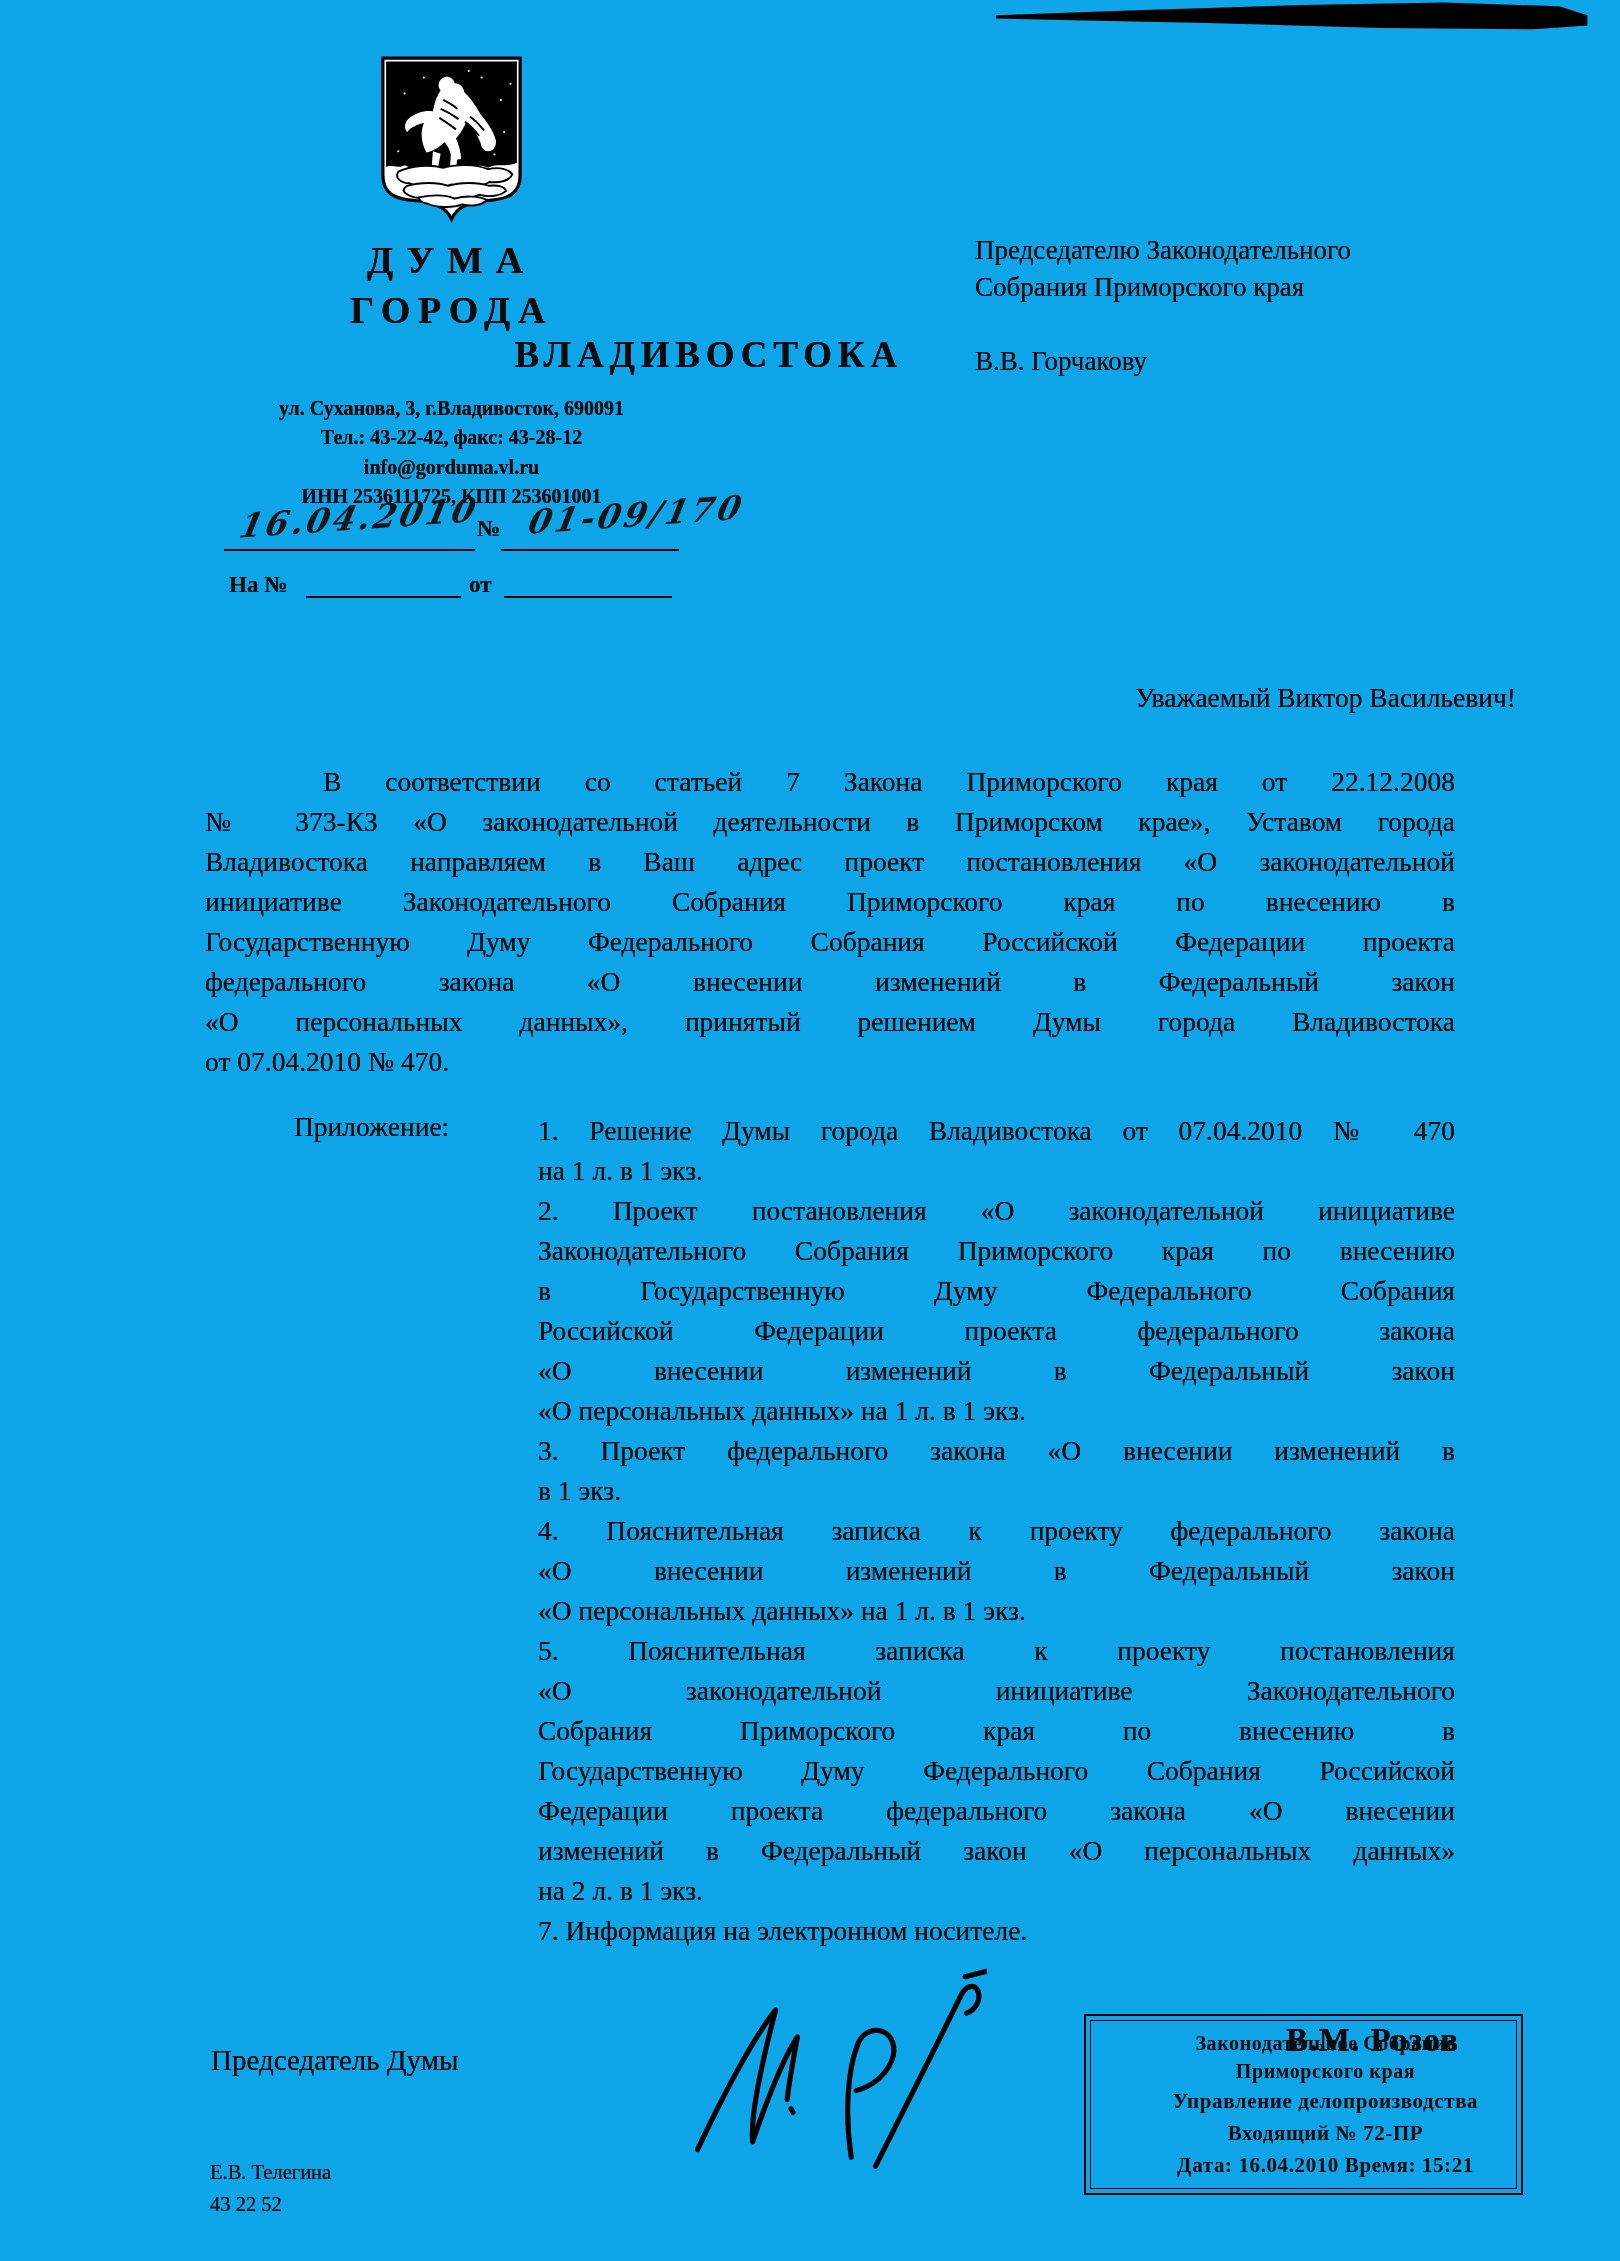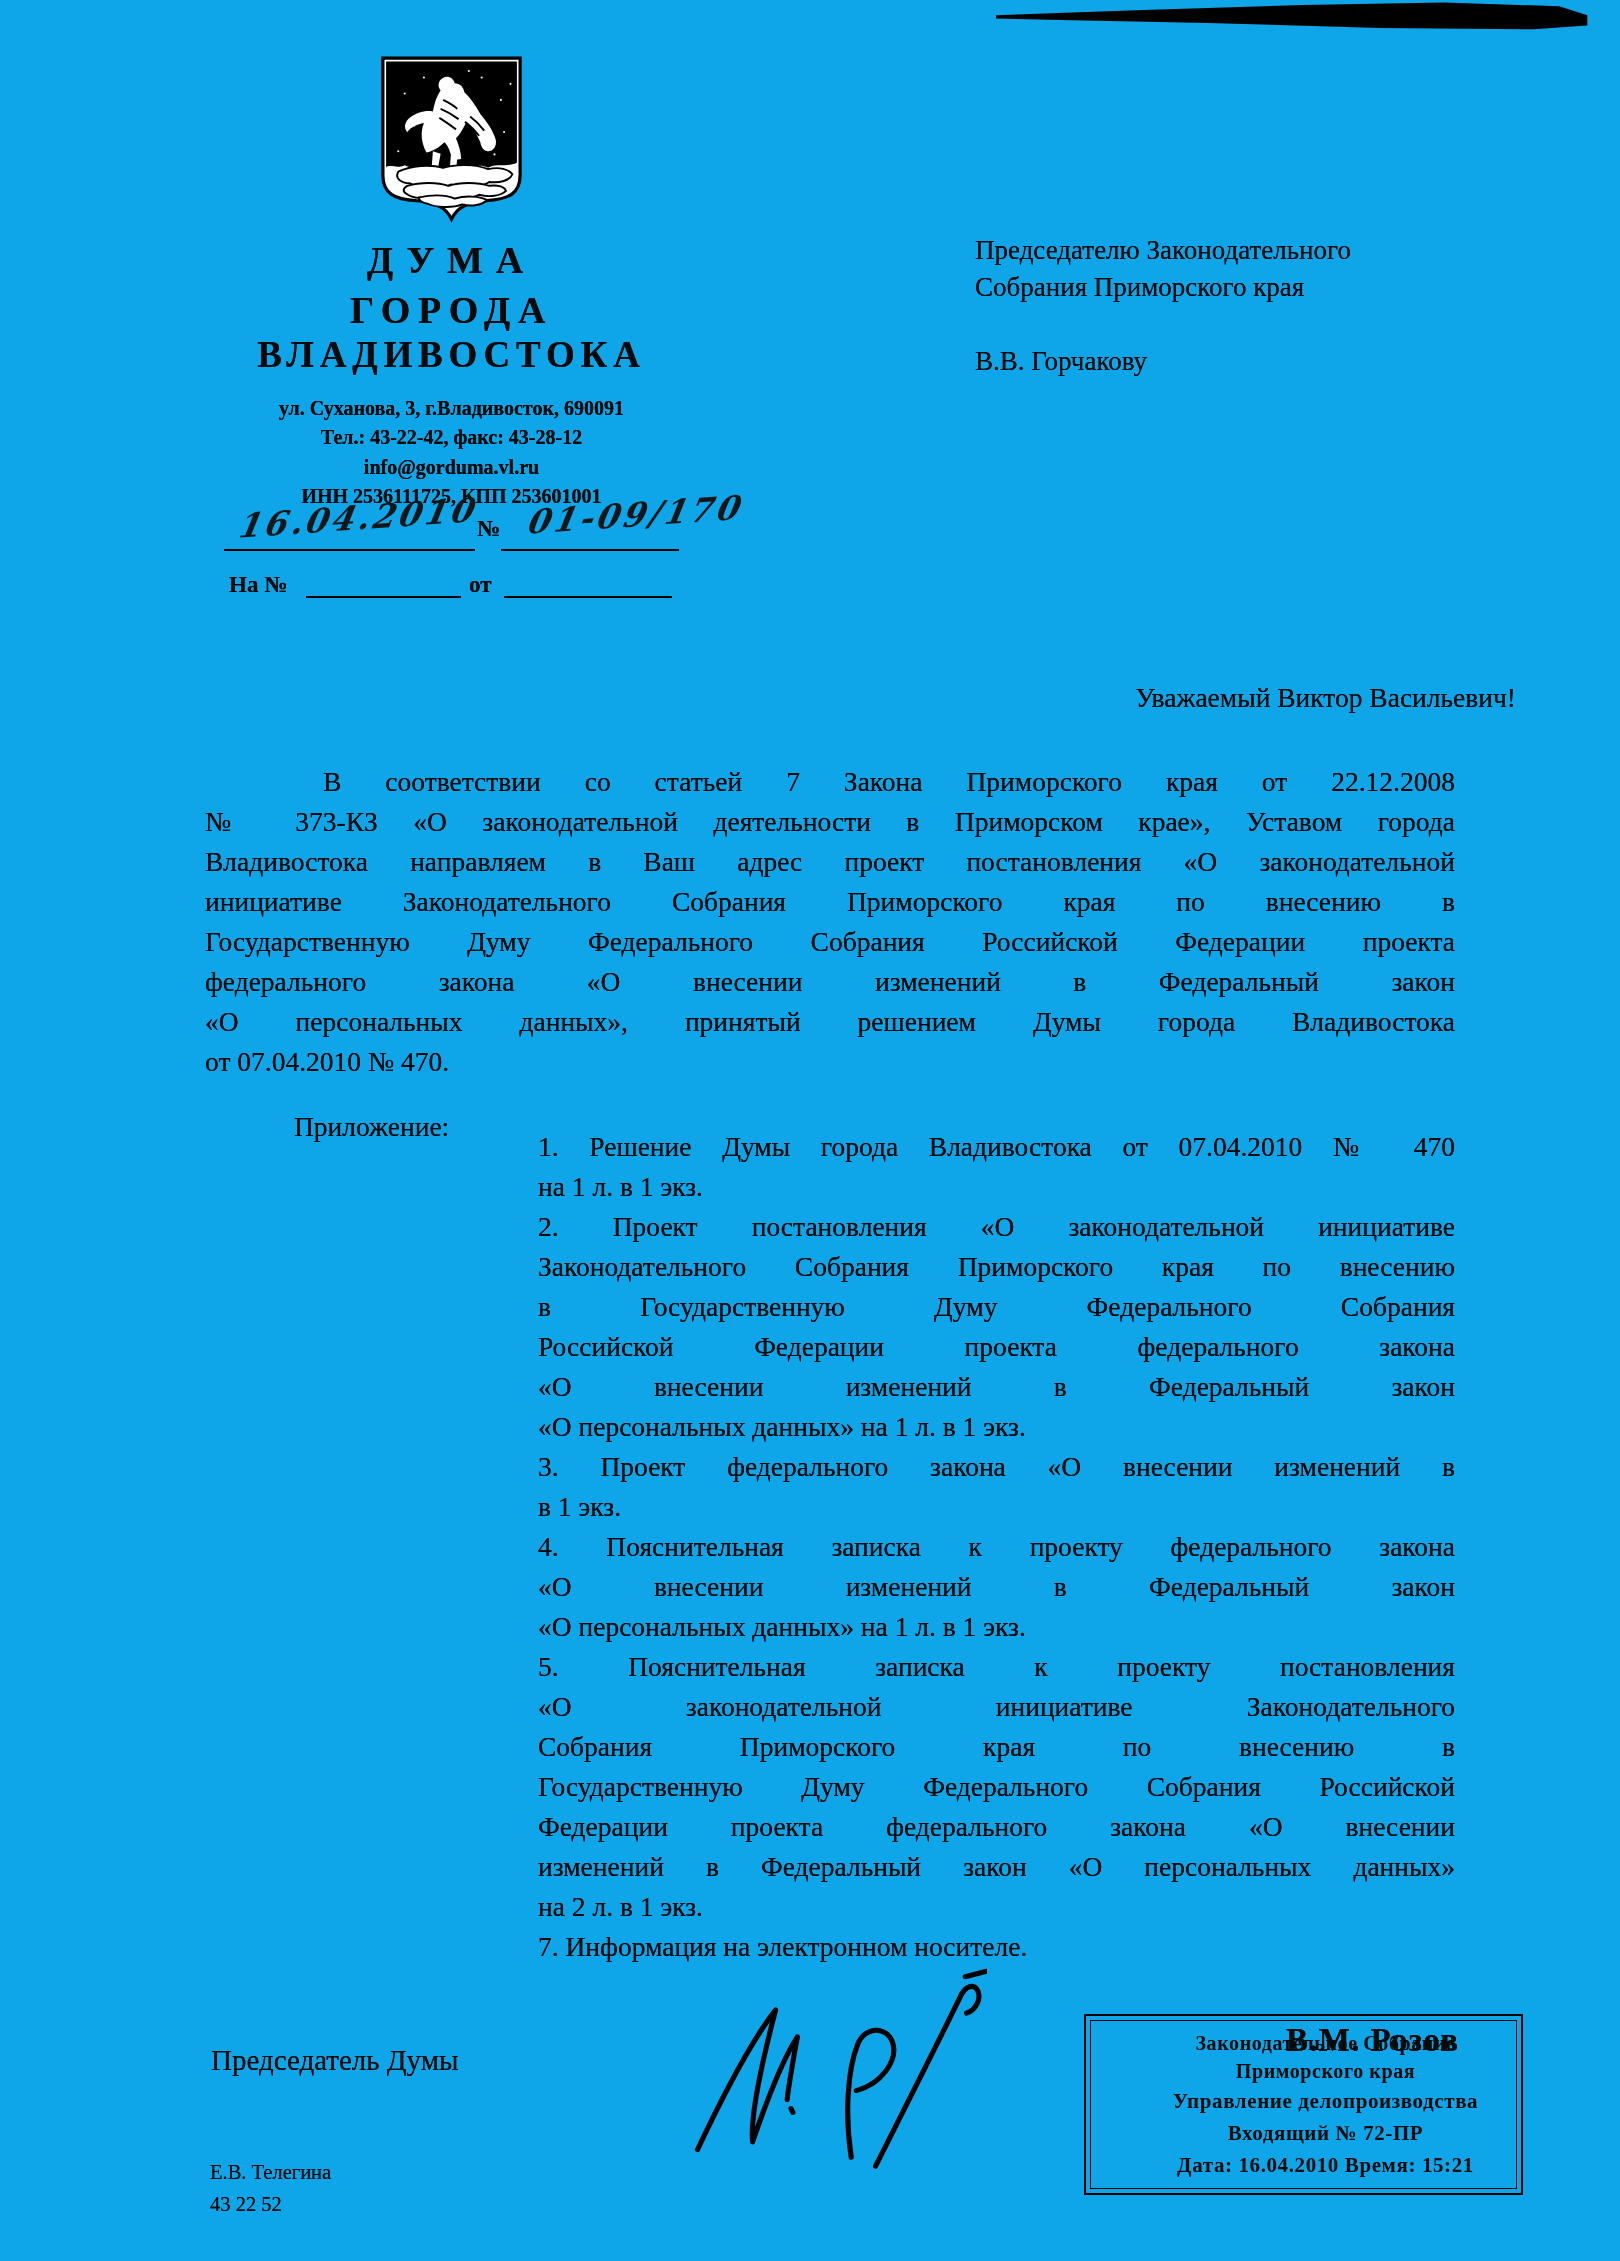--- a/index.html
+++ b/index.html
@@ -12,21 +12,21 @@
     color:#0a0a0a;
   }
   .abs{position:absolute;}
   
   .ink{text-shadow:0 0 0.6px rgba(0,0,0,.85);}
 
   
   .org-line{left:0;width:903px;text-align:center;font-weight:700;}
   .org-l1{top:238px;font-size:38px;letter-spacing:12.8px;}
   .org-l2{top:288px;font-size:38px;letter-spacing:7.7px;}
-  .org-l3{top:333px;font-size:37px;letter-spacing:5.8px;}
+  .org-l3{top:333px;font-size:37px;letter-spacing:5.8px;text-align:right;}
   .addr{left:0;width:903px;text-align:center;font-weight:700;font-size:20px;line-height:29.4px;top:394px;}
 
   
   .hand{
     font-family:"DejaVu Serif","Liberation Serif",serif;
     font-style:italic;font-weight:700;color:#161616;
     transform:rotate(-4deg) skewX(-16deg);
     transform-origin:left bottom;
     letter-spacing:3.2px;
   }
@@ -39,21 +39,21 @@
 
   
   .salutation{left:205px;top:682px;width:1250px;text-align:right;font-size:27.5px;transform:translateX(61px);}
   .bodytext{left:205px;top:762px;width:1250px;font-size:27.5px;line-height:40px;}
   .jl{text-align:justify;text-align-last:justify;}
   .ll{text-align:left;}
   .indent{text-indent:118px;}
 
   
   .att-label{left:294px;top:1111px;font-size:27.5px;}
-  .att-items{left:538px;top:1111px;width:917px;font-size:27.5px;line-height:40px;margin-top:16px;}
+  .att-items{left:538px;top:1111px;width:917px;font-size:27.5px;line-height:40px;}
 
   
   .sig-title{left:211px;top:2044px;font-size:29px;}
   .sig-exec{left:210px;top:2156px;font-size:20.5px;line-height:32px;}
 
   
   .stamp-outer{
     left:1084px;top:2014px;width:439px;height:181px;
     border:2.6px solid #000;
     box-sizing:border-box;

